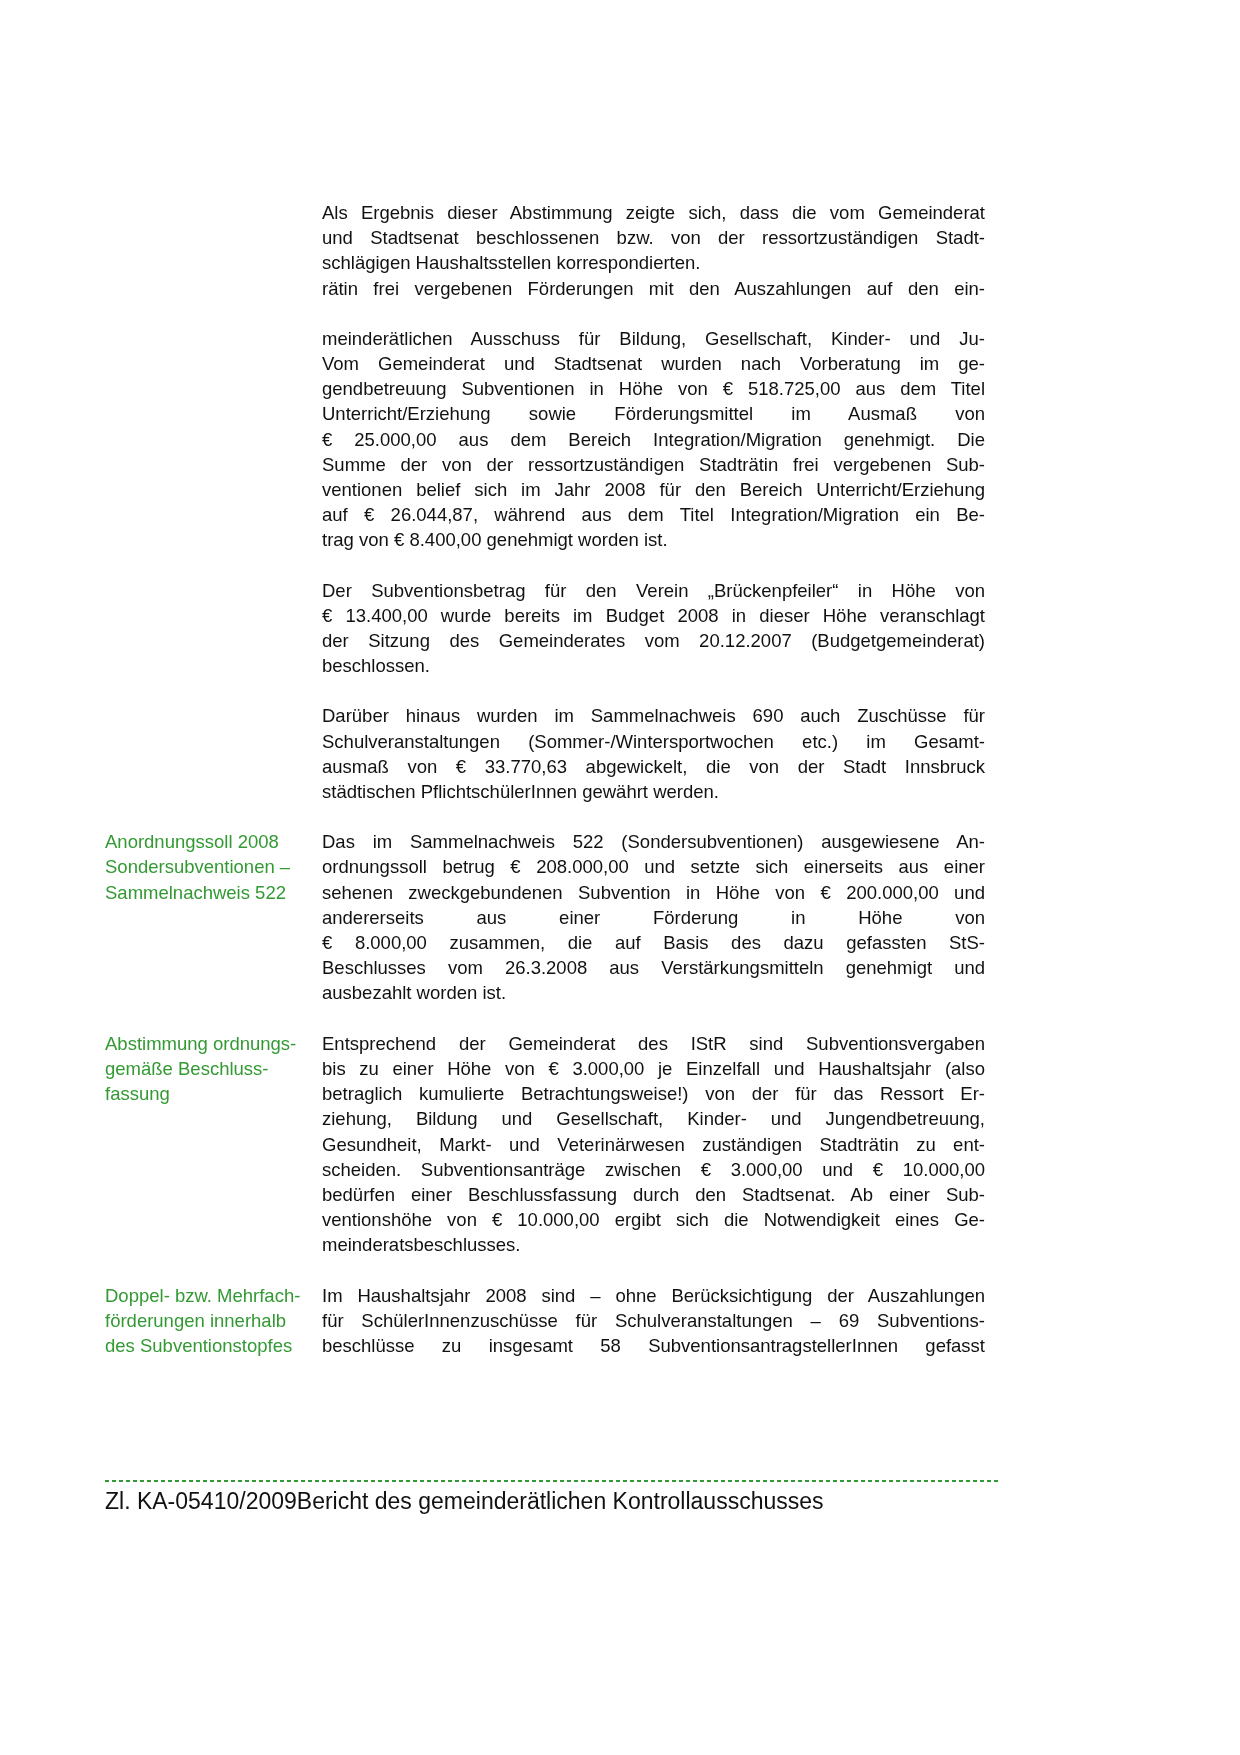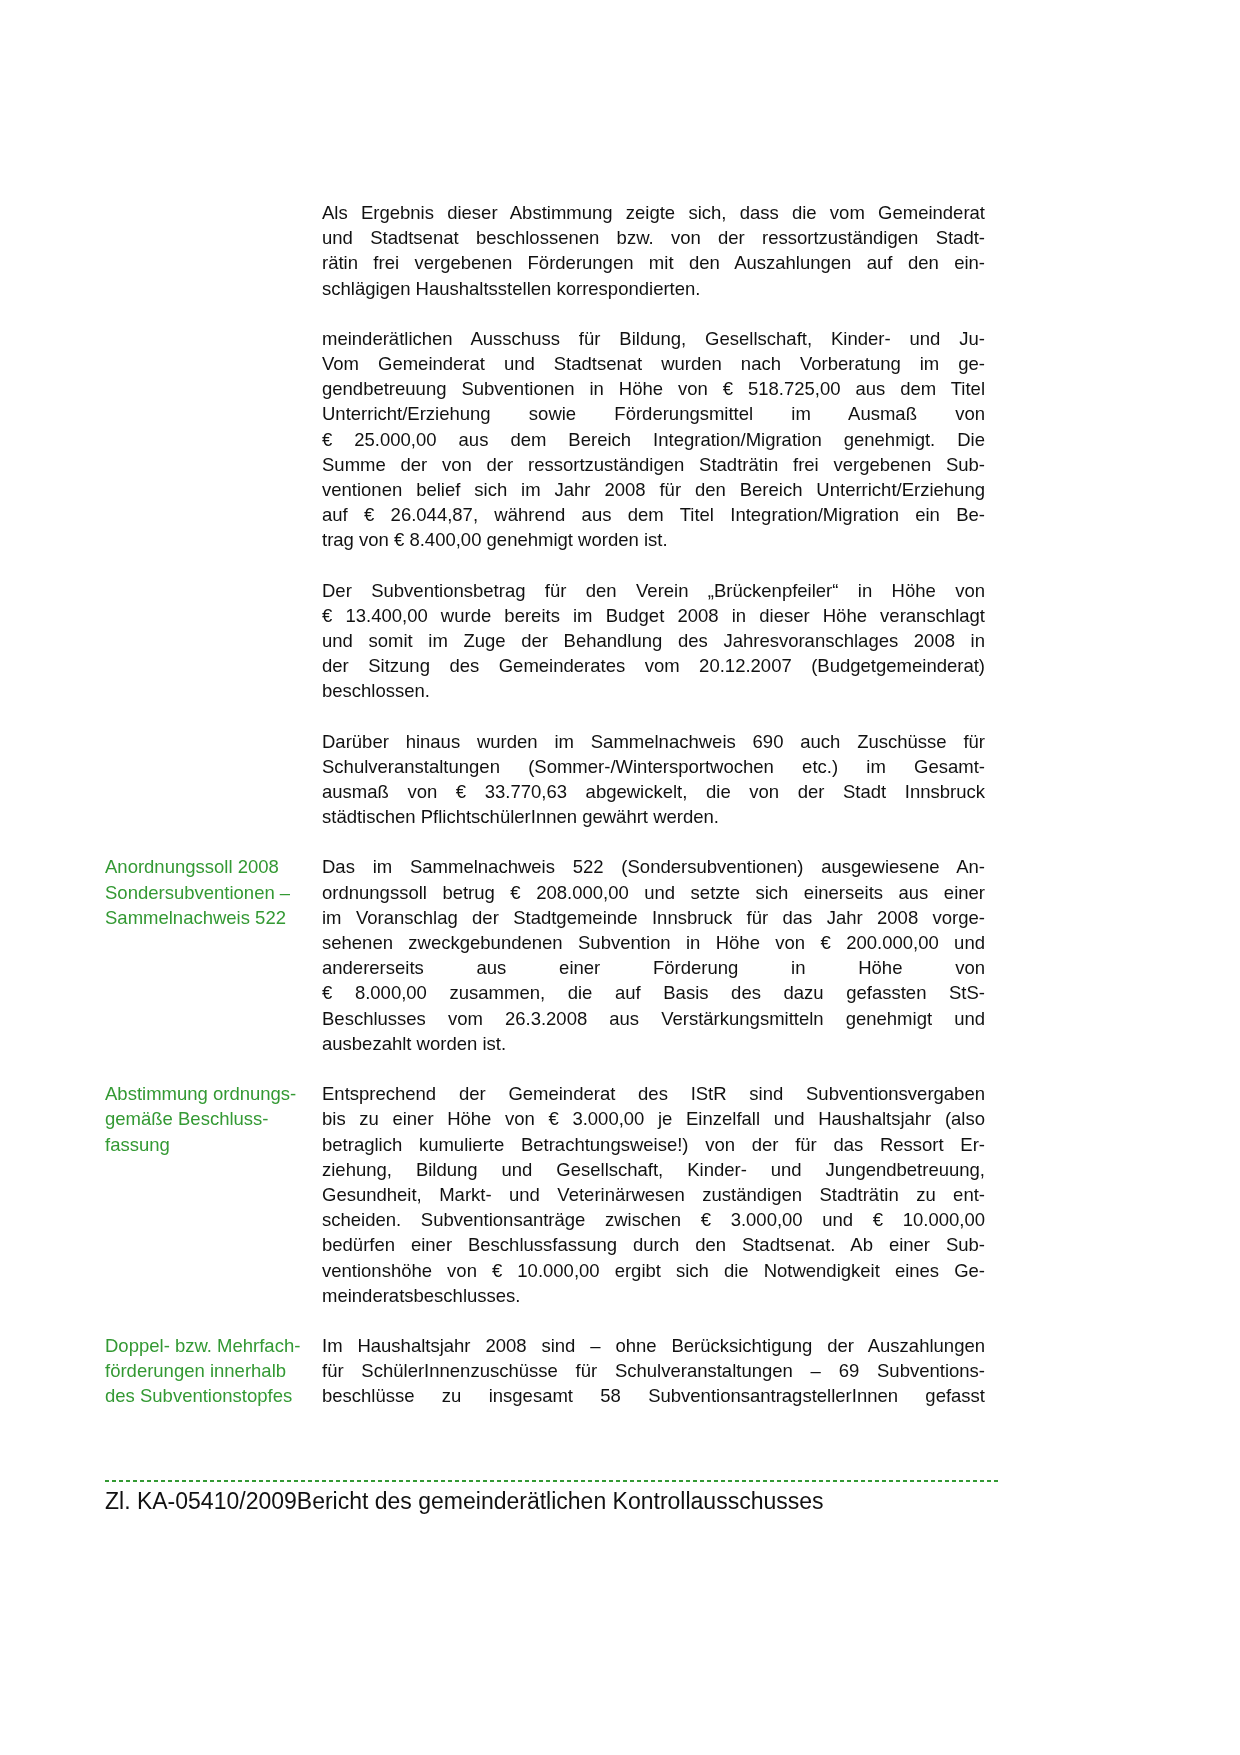--- a/index.html
+++ b/index.html
@@ -75,22 +75,22 @@
 <body>
 
 <div class="page">
 
   <div class="content">
       <div class="section-row">
         <div class="label-col"></div>
         <div class="text-col">
           <div class="text-line">Als Ergebnis dieser Abstimmung zeigte sich, dass die vom Gemeinderat</div>
           <div class="text-line">und Stadtsenat beschlossenen bzw. von der ressortzuständigen Stadt-</div>
+          <div class="text-line last">schlägigen Haushaltsstellen korrespondierten.</div>
           <div class="text-line">rätin frei vergebenen Förderungen mit den Auszahlungen auf den ein-</div>
-          <div class="text-line last">schlägigen Haushaltsstellen korrespondierten.</div>
         </div>
       </div>
       <div class="section-row">
         <div class="label-col"></div>
         <div class="text-col">
           <div class="text-line">meinderätlichen Ausschuss für Bildung, Gesellschaft, Kinder- und Ju-</div>
           <div class="text-line">Vom Gemeinderat und Stadtsenat wurden nach Vorberatung im ge-</div>
           <div class="text-line">gendbetreuung Subventionen in Höhe von € 518.725,00 aus dem Titel</div>
           <div class="text-line">Unterricht/Erziehung sowie Förderungsmittel im Ausmaß von</div>
           <div class="text-line">€ 25.000,00 aus dem Bereich Integration/Migration genehmigt. Die</div>
@@ -98,21 +98,20 @@
           <div class="text-line">ventionen belief sich im Jahr 2008 für den Bereich Unterricht/Erziehung</div>
           <div class="text-line">auf € 26.044,87, während aus dem Titel Integration/Migration ein Be-</div>
           <div class="text-line last">trag von € 8.400,00 genehmigt worden ist.</div>
         </div>
       </div>
       <div class="section-row">
         <div class="label-col"></div>
         <div class="text-col">
           <div class="text-line">Der Subventionsbetrag für den Verein „Brückenpfeiler“ in Höhe von</div>
           <div class="text-line">€ 13.400,00 wurde bereits im Budget 2008 in dieser Höhe veranschlagt</div>
-          <div class="text-line">und somit im Zuge der Behandlung des Jahresvoranschlages 2008 in</div>
           <div class="text-line">der Sitzung des Gemeinderates vom 20.12.2007 (Budgetgemeinderat)</div>
           <div class="text-line last">beschlossen.</div>
         </div>
       </div>
       <div class="section-row">
         <div class="label-col"></div>
         <div class="text-col">
           <div class="text-line">Darüber hinaus wurden im Sammelnachweis 690 auch Zuschüsse für</div>
           <div class="text-line">Schulveranstaltungen (Sommer-/Wintersportwochen etc.) im Gesamt-</div>
           <div class="text-line">ausmaß von € 33.770,63 abgewickelt, die von der Stadt Innsbruck</div>
@@ -121,21 +120,20 @@
       </div>
       <div class="section-row">
         <div class="label-col">
           <div class="label-line">Anordnungssoll 2008</div>
           <div class="label-line">Sondersubventionen –</div>
           <div class="label-line">Sammelnachweis 522</div>
         </div>
         <div class="text-col">
           <div class="text-line">Das im Sammelnachweis 522 (Sondersubventionen) ausgewiesene An-</div>
           <div class="text-line">ordnungssoll betrug € 208.000,00 und setzte sich einerseits aus einer</div>
-          <div class="text-line">im Voranschlag der Stadtgemeinde Innsbruck für das Jahr 2008 vorge-</div>
           <div class="text-line">sehenen zweckgebundenen Subvention in Höhe von € 200.000,00 und</div>
           <div class="text-line">andererseits aus einer Förderung in Höhe von</div>
           <div class="text-line">€ 8.000,00 zusammen, die auf Basis des dazu gefassten StS-</div>
           <div class="text-line">Beschlusses vom 26.3.2008 aus Verstärkungsmitteln genehmigt und</div>
           <div class="text-line last">ausbezahlt worden ist.</div>
         </div>
       </div>
       <div class="section-row">
         <div class="label-col">
           <div class="label-line">Abstimmung ordnungs-</div>

